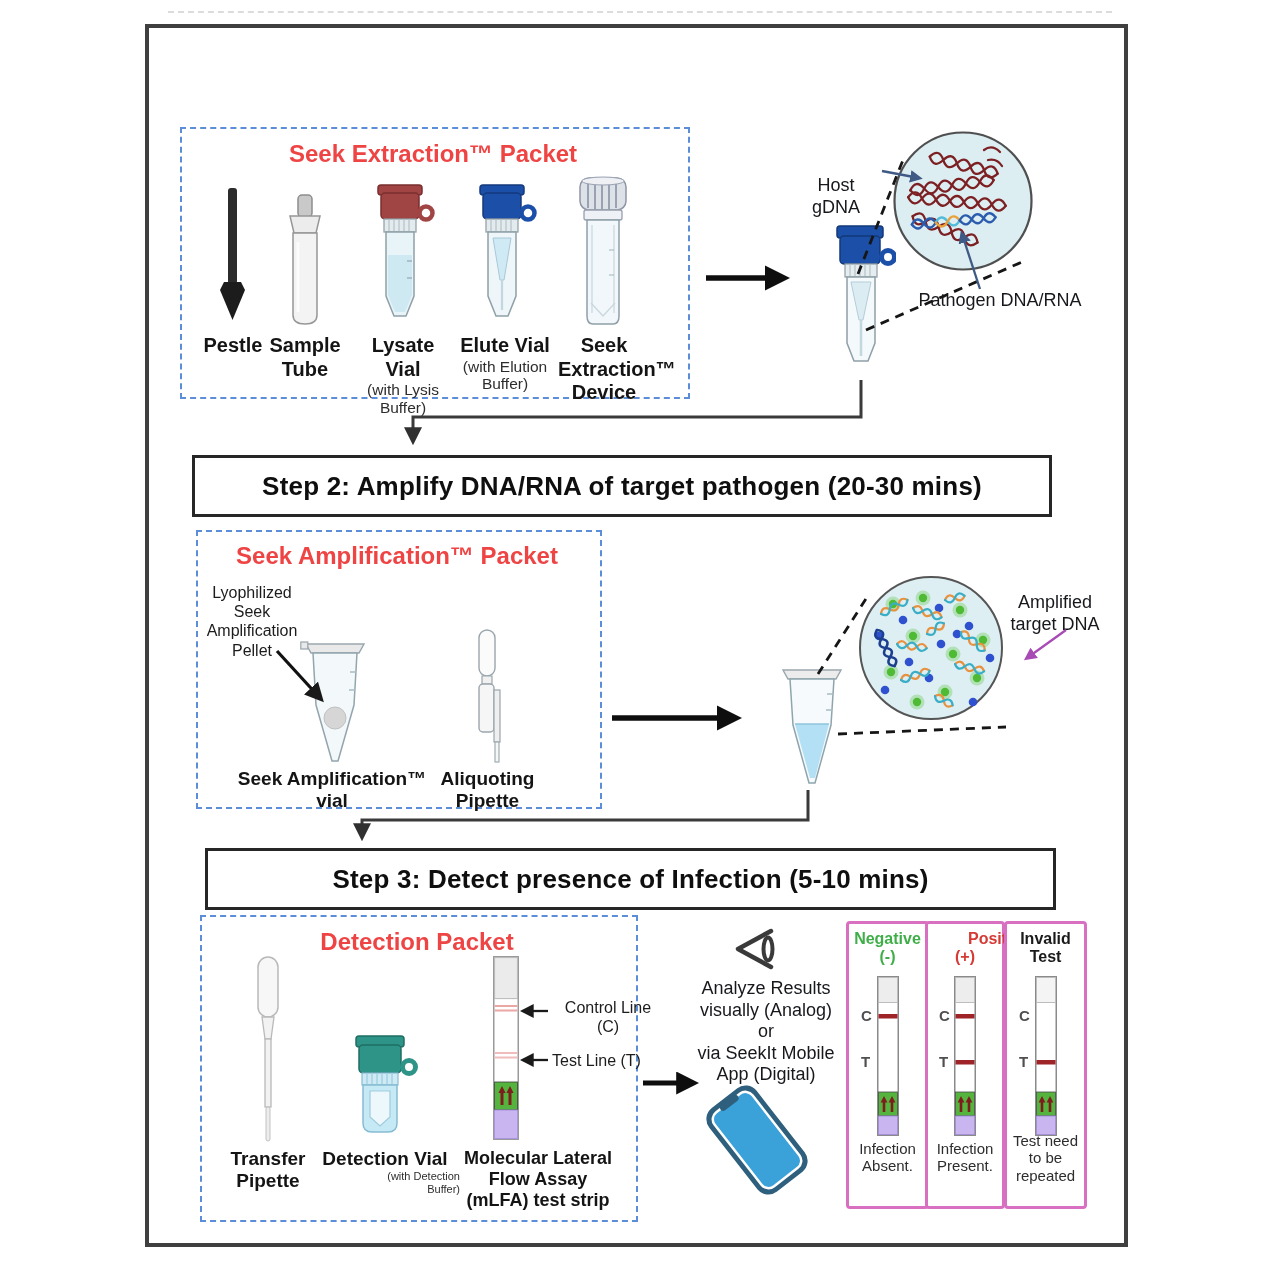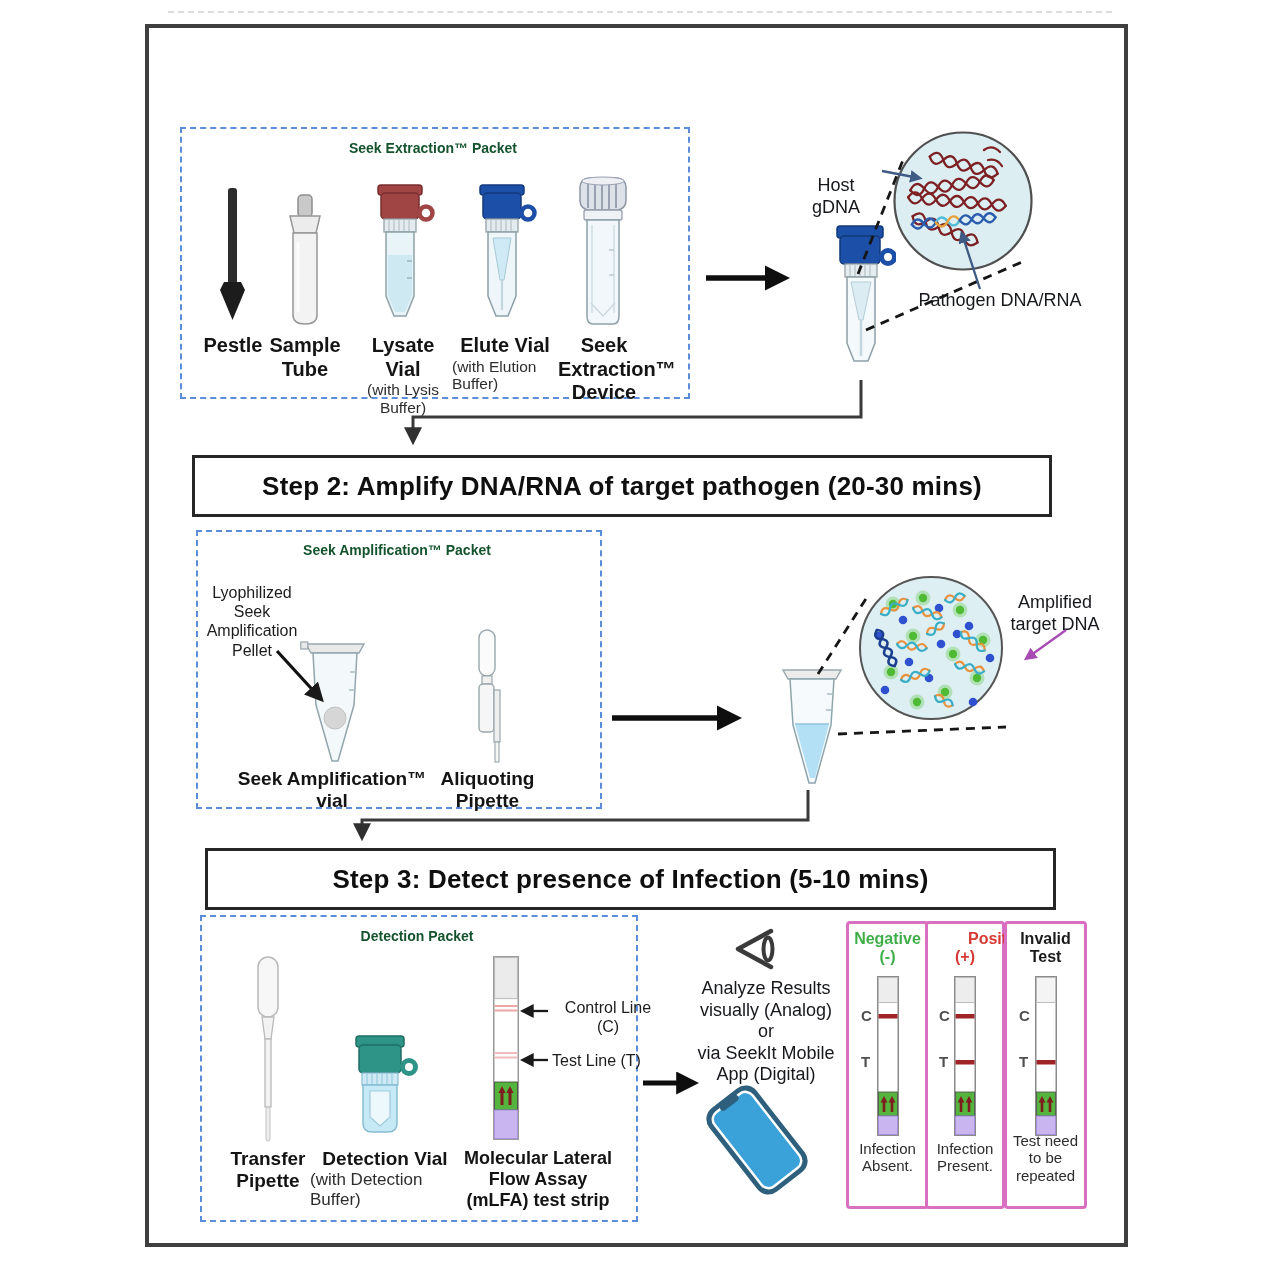--- a/index.html
+++ b/index.html
@@ -5,21 +5,21 @@
   html,body{margin:0;padding:0;background:#ffffff;}
   .page{position:relative;width:1280px;height:1280px;background:#ffffff;overflow:hidden;
         font-family:"Liberation Sans","DejaVu Sans",sans-serif;color:#141414;}
   .abs{position:absolute;}
   .pre{white-space:pre-line;}
   .outer{border:4px solid #3f3f3f;background:#fff;}
   .topdash{border-top:2px dashed #dcdcdc;}
   .hdr{border:3px solid #262626;background:#fff;display:flex;align-items:center;justify-content:center;
        font-weight:700;font-size:26px;color:#0f0f0f;letter-spacing:.2px;}
   .packet{border:2.5px dashed #5b8dd9;background:#fff;}
-  .ptitle{font-weight:700;font-size:14px;text-align:center;color:#14532d;}
+  .ptitle{font-weight:700;font-size:24px;text-align:center;color:#ef4444;}
   .ilabel{font-weight:700;font-size:20px;text-align:center;color:#141414;line-height:1.18;}
   .isub{font-weight:400;font-size:15.5px;color:#2d2d2d;line-height:1.15;}
   .biglabel{font-weight:700;font-size:19px;text-align:center;color:#141414;line-height:1.18;}
   .note{font-size:16px;color:#1c1c1c;text-align:center;line-height:1.2;font-weight:400;}
   .ann{font-size:18px;color:#16181c;font-weight:500;line-height:1.2;text-align:center;}
   .card{border:3px solid #d96fc0;border-radius:4px;background:#fff;}
   .ctitle{font-weight:700;font-size:16px;line-height:1.12;text-align:center;}
   .t-green{color:#3fae49;} .t-red{color:#d63a34;} .t-black{color:#1a1a1a;}
   .ccap{font-size:15px;color:#2d2d2d;text-align:center;line-height:1.16;font-weight:500;}
   .ct{font-weight:700;font-size:15px;color:#4f4f4f;}
@@ -74,21 +74,21 @@
     <rect x="10" y="10" width="38" height="26" rx="4" fill="#1c4fa8" stroke="#143a7e" stroke-width="1.5"></rect>
     <circle cx="55" cy="30" r="6.5" fill="none" stroke="#1c4fa8" stroke-width="4.5"></circle>
     <rect x="13" y="36" width="32" height="13" fill="#e3ebee" stroke="#97a3a8" stroke-width="1.3"></rect>
     <path d="M18,36 v13 M23,36 v13 M28,36 v13 M33,36 v13 M38,36 v13" stroke="#b5c2c8" stroke-width="1.2"></path>
     <path d="M15,49 h28 v64 l-8,20 h-12 l-8,-20 z" fill="#eef6fa" stroke="#8fa0a8" stroke-width="1.5"></path>
     <path d="M20,55 h18 l-7,42 h-4 z" fill="#cfe9f5" stroke="#a8c8d6" stroke-width="1"></path>
     <path d="M29,97 v30" stroke="#c3d7df" stroke-width="2.2"></path>
   </svg>
   <div class="abs" style="left:452px;top:334px;width:106px;">
     <div class="ilabel">Elute Vial</div>
-    <div class="isub pre" style="">(with Elution
+    <div class="isub pre" style="text-align:center;">(with Elution
 Buffer)</div>
   </div>
 
   <svg class="abs" style="left:575px;top:175px;" width="56" height="160" viewBox="0 0 56 160">
     <rect x="5" y="3" width="46" height="32" rx="9" fill="#dde1e8" stroke="#8e95a4" stroke-width="1.5"></rect>
     <path d="M13,5 v28 M20,4 v31 M27,4 v31 M34,4 v31 M41,5 v28" stroke="#9aa2b2" stroke-width="2"></path>
     <ellipse cx="28" cy="6" rx="21" ry="4" fill="#eef0f4" stroke="#9aa2b2" stroke-width="1"></ellipse>
     <rect x="9" y="35" width="38" height="10" rx="2" fill="#eef1f5" stroke="#98a0ae" stroke-width="1.3"></rect>
     <path d="M12,45 h32 v96 q0,8 -6,8 h-20 q-6,0 -6,-8 z" fill="#f1f7fa" stroke="#8fa0a8" stroke-width="1.5"></path>
     <path d="M17,50 v88 M39,50 v88" stroke="#c9d8de" stroke-width="1.2"></path>
@@ -309,21 +309,21 @@
     <rect x="6" y="2" width="48" height="11" rx="3" fill="#2f9488" stroke="#1f6e63" stroke-width="1.5"></rect>
     <rect x="9" y="11" width="42" height="28" rx="4" fill="#2f9488" stroke="#1f6e63" stroke-width="1.5"></rect>
     <circle cx="59" cy="33" r="6.5" fill="none" stroke="#2f9488" stroke-width="5"></circle>
     <rect x="12" y="39" width="36" height="12" fill="#cfeaf5" stroke="#86bcd1" stroke-width="1.2"></rect>
     <path d="M17,39 v12 M22,39 v12 M27,39 v12 M32,39 v12 M37,39 v12 M42,39 v12" stroke="#a3d2e4" stroke-width="1.5"></path>
     <path d="M13,51 h34 v38 q0,9 -9,9 h-16 q-9,0 -9,-9 z" fill="#c6e9f6" stroke="#86bcd1" stroke-width="1.5"></path>
     <path d="M20,57 h20 v26 l-10,9 l-10,-9 z" fill="#edf8fc" stroke="#9fcbdc" stroke-width="1.2"></path>
   </svg>
   <div class="abs" style="left:310px;top:1148px;width:150px;">
     <div class="biglabel">Detection Vial</div>
-    <div class="isub pre" style="text-align:left;font-size:17px;">(with Detection
+    <div class="isub pre" style="text-align:right;font-size:11px;">(with Detection
 Buffer)</div>
   </div>
 
   <svg class="abs" style="left:493px;top:956px;" width="26" height="184" viewBox="0 0 26 184">
     <rect x="0.75" y="0.75" width="24.5" height="182.5" fill="#ffffff" stroke="#9a9a9a" stroke-width="1.5"></rect>
     <rect x="1.6" y="1.6" width="22.8" height="41" fill="#ebebeb" stroke="#b9b9b9" stroke-width="1"></rect>
     <rect x="1.6" y="49" width="22.8" height="2" fill="#eba6a6"></rect>
     <rect x="1.6" y="53.5" width="22.8" height="2" fill="#eba6a6"></rect>
     <rect x="1.6" y="96" width="22.8" height="2" fill="#f0bcbc"></rect>
     <rect x="1.6" y="100.5" width="22.8" height="2" fill="#f0bcbc"></rect>

